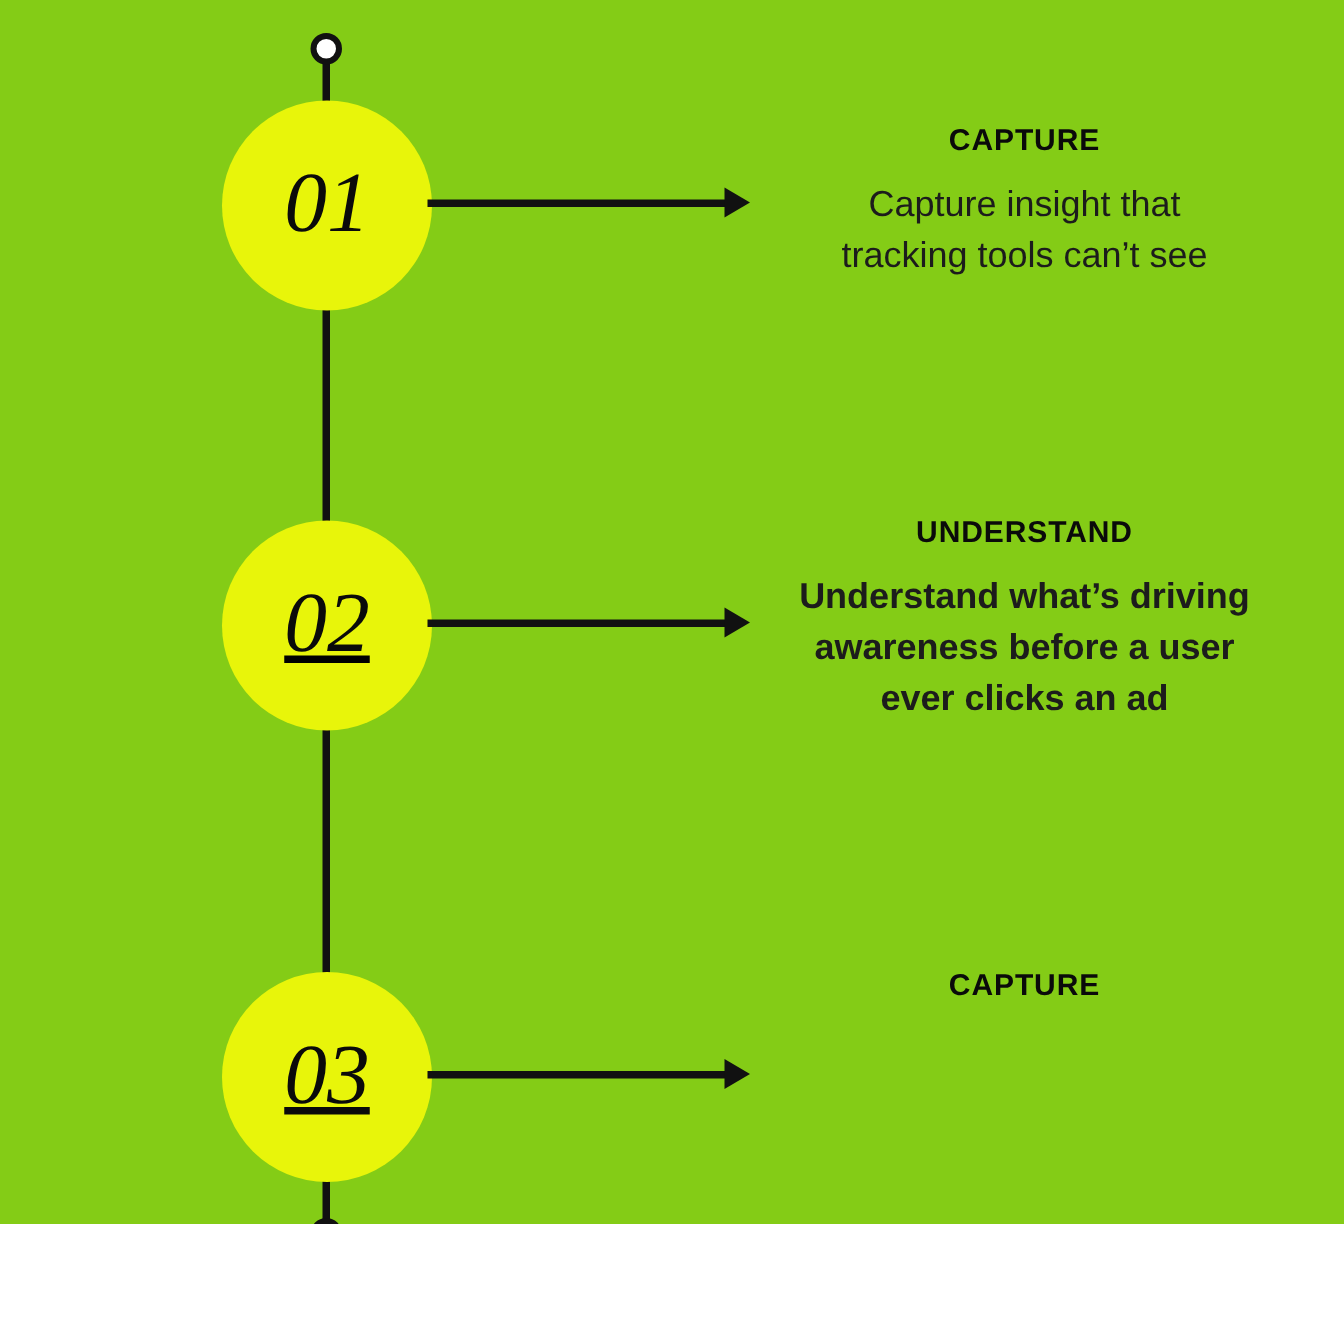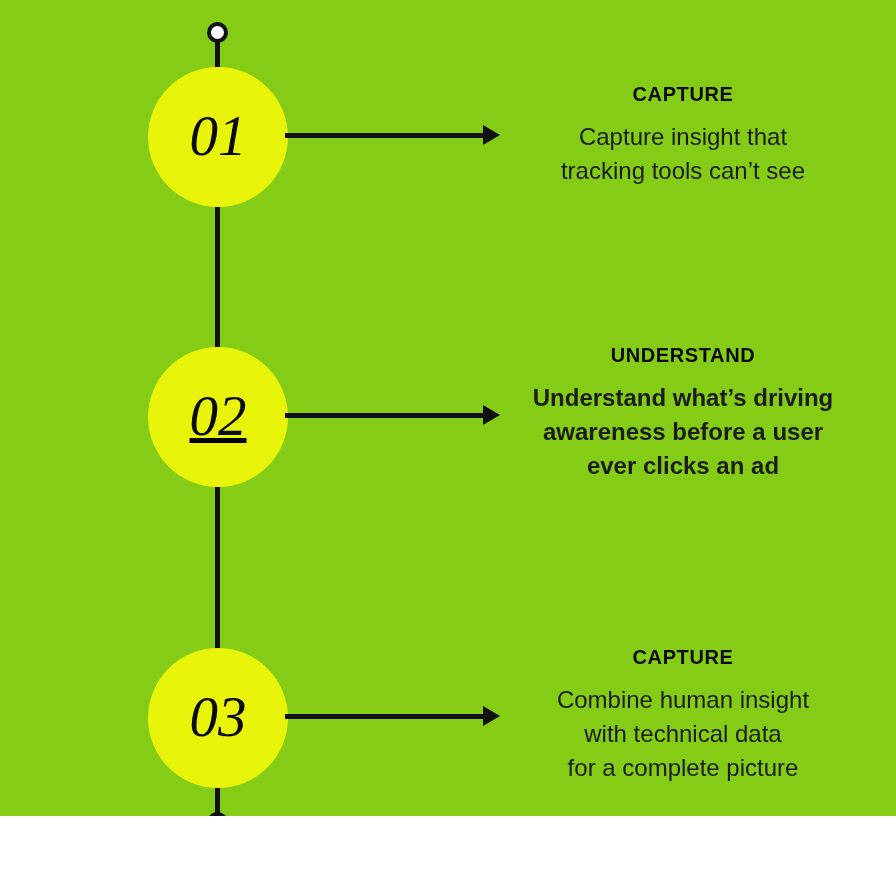--- a/index.html
+++ b/index.html
@@ -159,25 +159,22 @@
     <div class="copy">
       <h2 class="copy-heading" style="color: rgb(10, 10, 10);">UNDERSTAND</h2>
       <p class="copy-body" style="color: rgb(28, 28, 28); font-weight: bold;">Understand what’s driving
 awareness before a user
 ever clicks an ad</p>
     </div>
   </div>
 
   <div class="step step-3">
     <div class="node" style="background: rgb(232, 245, 10);">
-      <span class="node-label" style="color: rgb(10, 10, 10);">03</span>
+      <span class="node-label" style="color: rgb(10, 10, 10); text-decoration: underline;">03</span>
     </div>
     <div class="connector" style="background: rgb(17, 17, 17);"></div>
     <div class="arrowhead" style="border-left-color: rgb(17, 17, 17);"></div>
     <div class="copy">
       <h2 class="copy-heading" style="color: rgb(10, 10, 10);">CAPTURE</h2>
-      <p class="copy-body" style="color: rgb(28, 28, 28);">Combine human insight
-with technical data
-for a complete picture</p>
     </div>
   </div>
 
 </div>
 
 </body></html>

